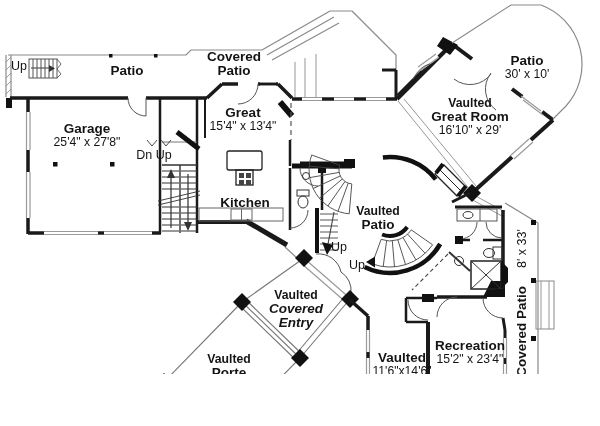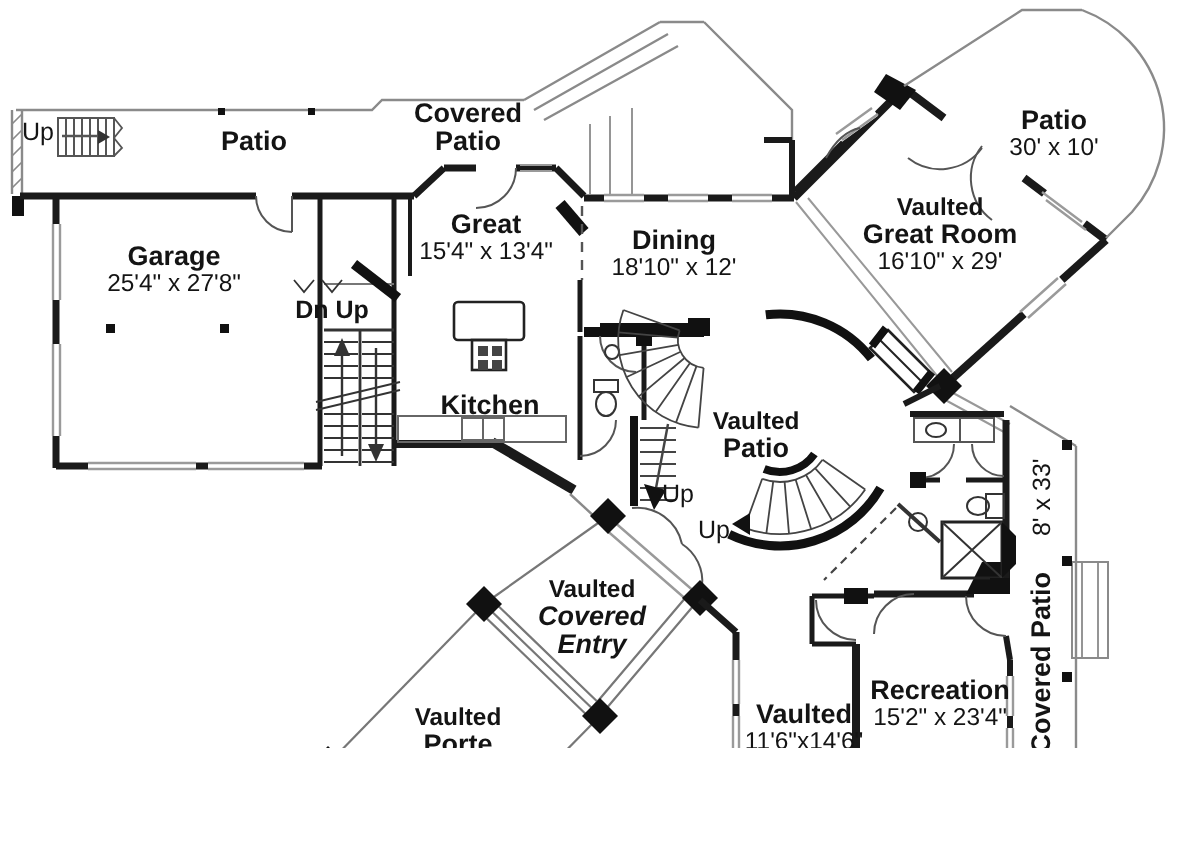--- a/index.html
+++ b/index.html
@@ -290,27 +290,23 @@
 <div class="lbl" style="left:87px;top:135px;">
   <div class="nm">Garage</div>
   <div class="dim">25'4" x 27'8"</div>
 </div>
 
 <div class="lbl" style="left:243px;top:119px;">
   <div class="nm">Great</div>
   <div class="dim">15'4" x 13'4"</div>
 </div>
 
-<div class="sm" style="left:166px;top:155px;font-weight:bold;">Dn Up</div>
+<div class="sm" style="left:154px;top:155px;">Dn Up</div>
 <div class="lbl" style="left:245px;top:203px;"><span class="nm">Kitchen</span></div>
 
-<div class="lbl" style="left:337px;top:127px;">
-  <div class="nm">Dining</div>
-  <div class="dim">18'10" x 12'</div>
-</div>
 
 <div class="lbl" style="left:527px;top:67px;">
   <div class="nm">Patio</div>
   <div class="dim">30' x 10'</div>
 </div>
 
 <div class="lbl" style="left:470px;top:117px;">
   <div class="pre">Vaulted</div>
   <div class="nm">Great Room</div>
   <div class="dim">16'10" x 29'</div>

